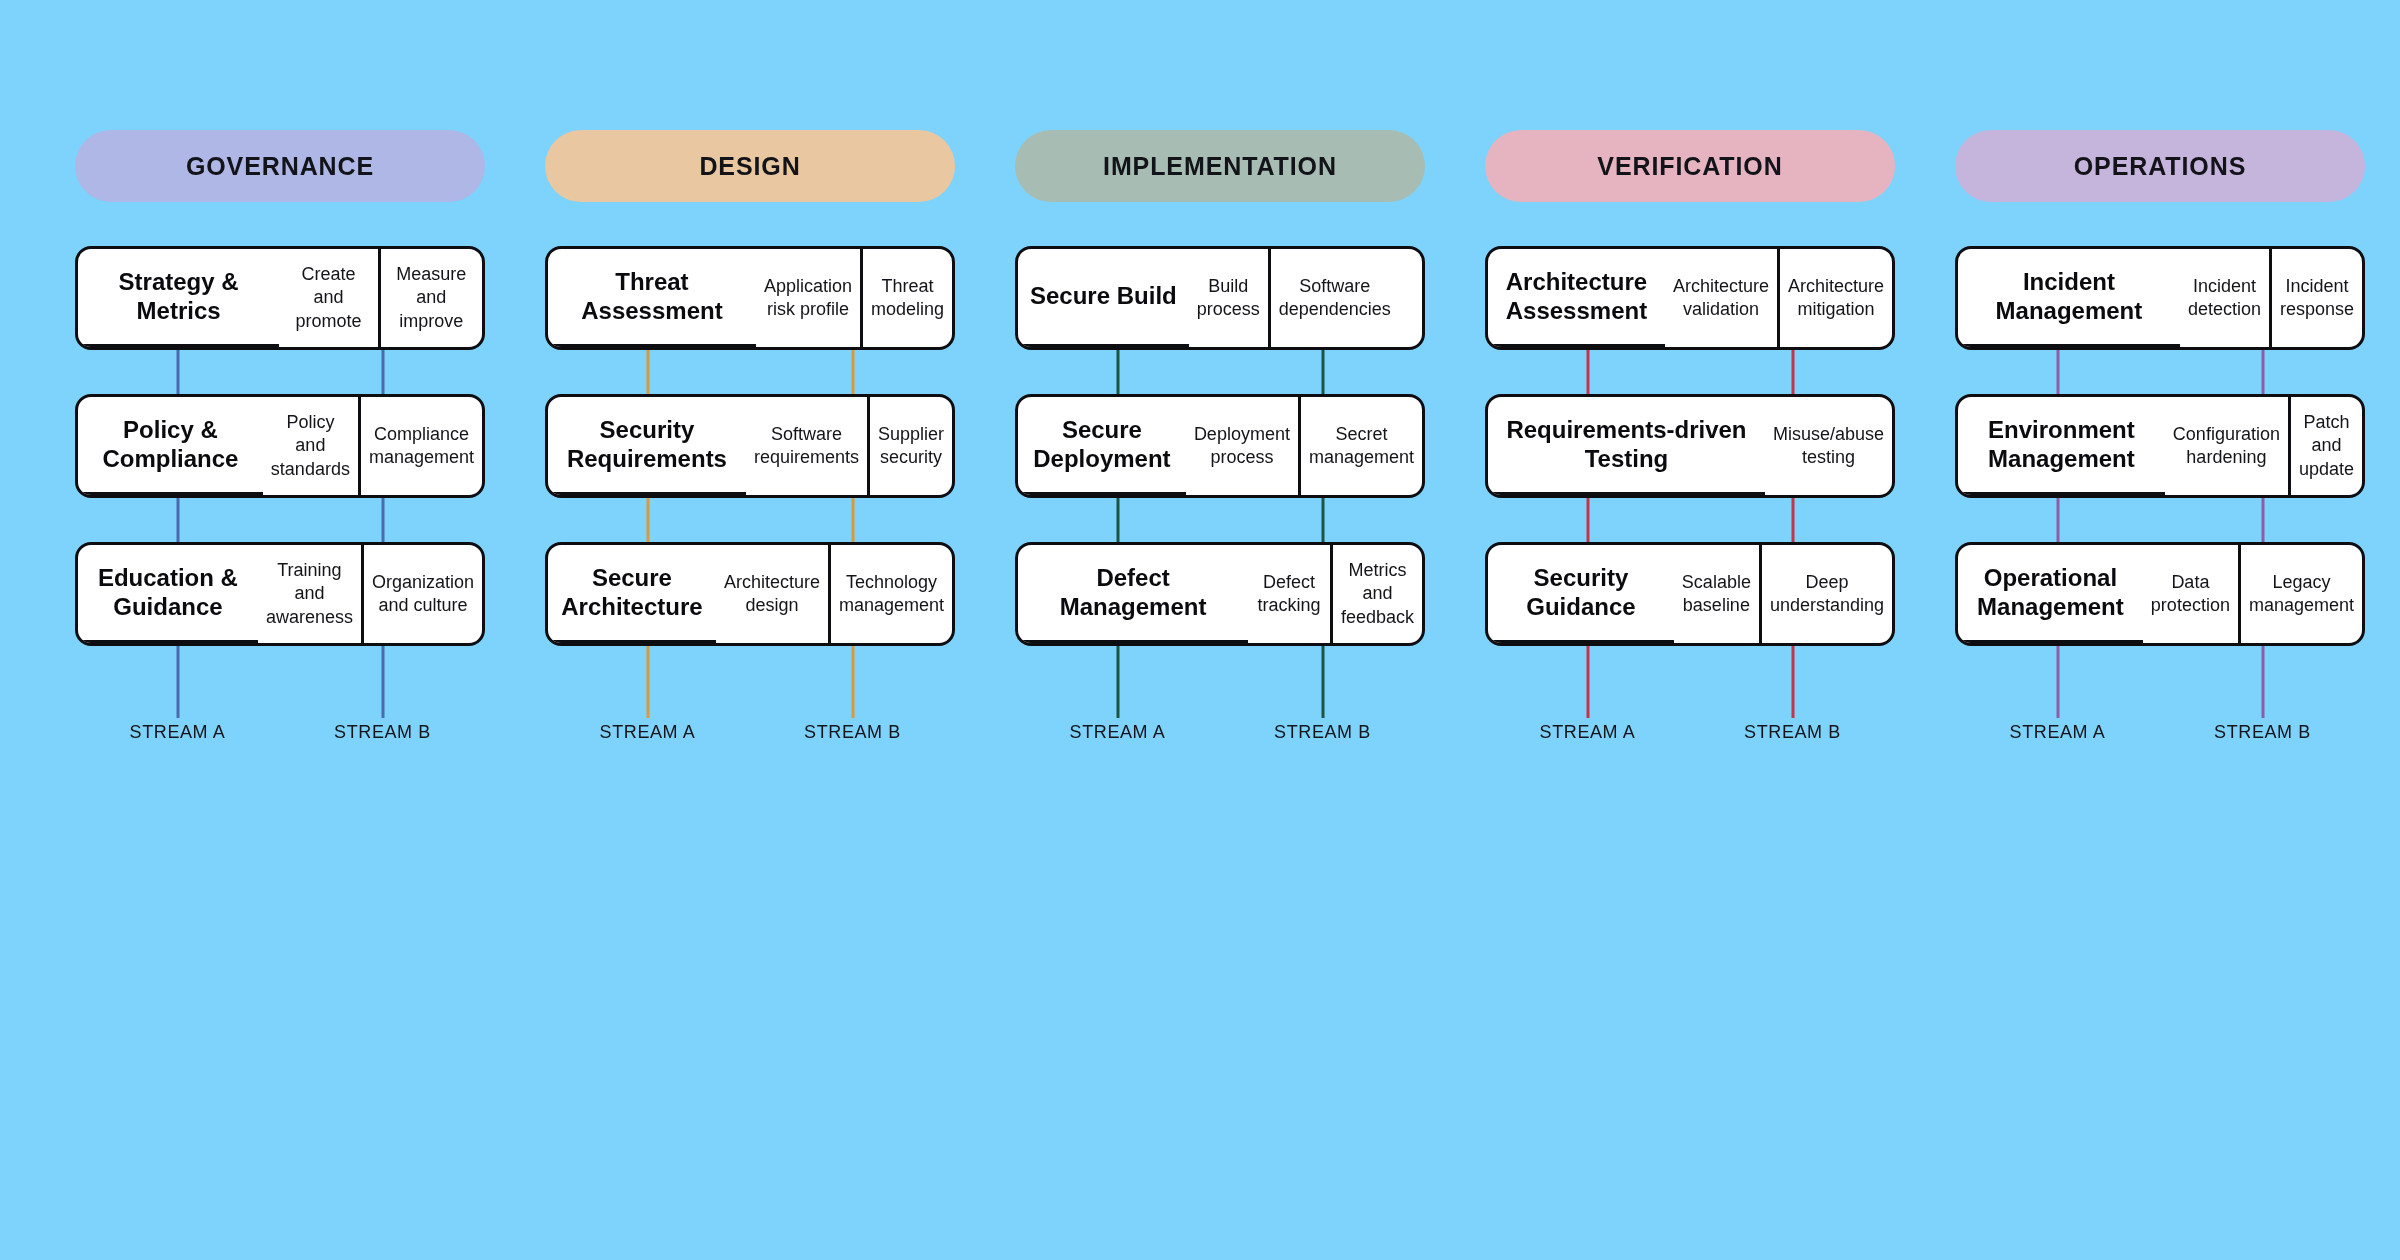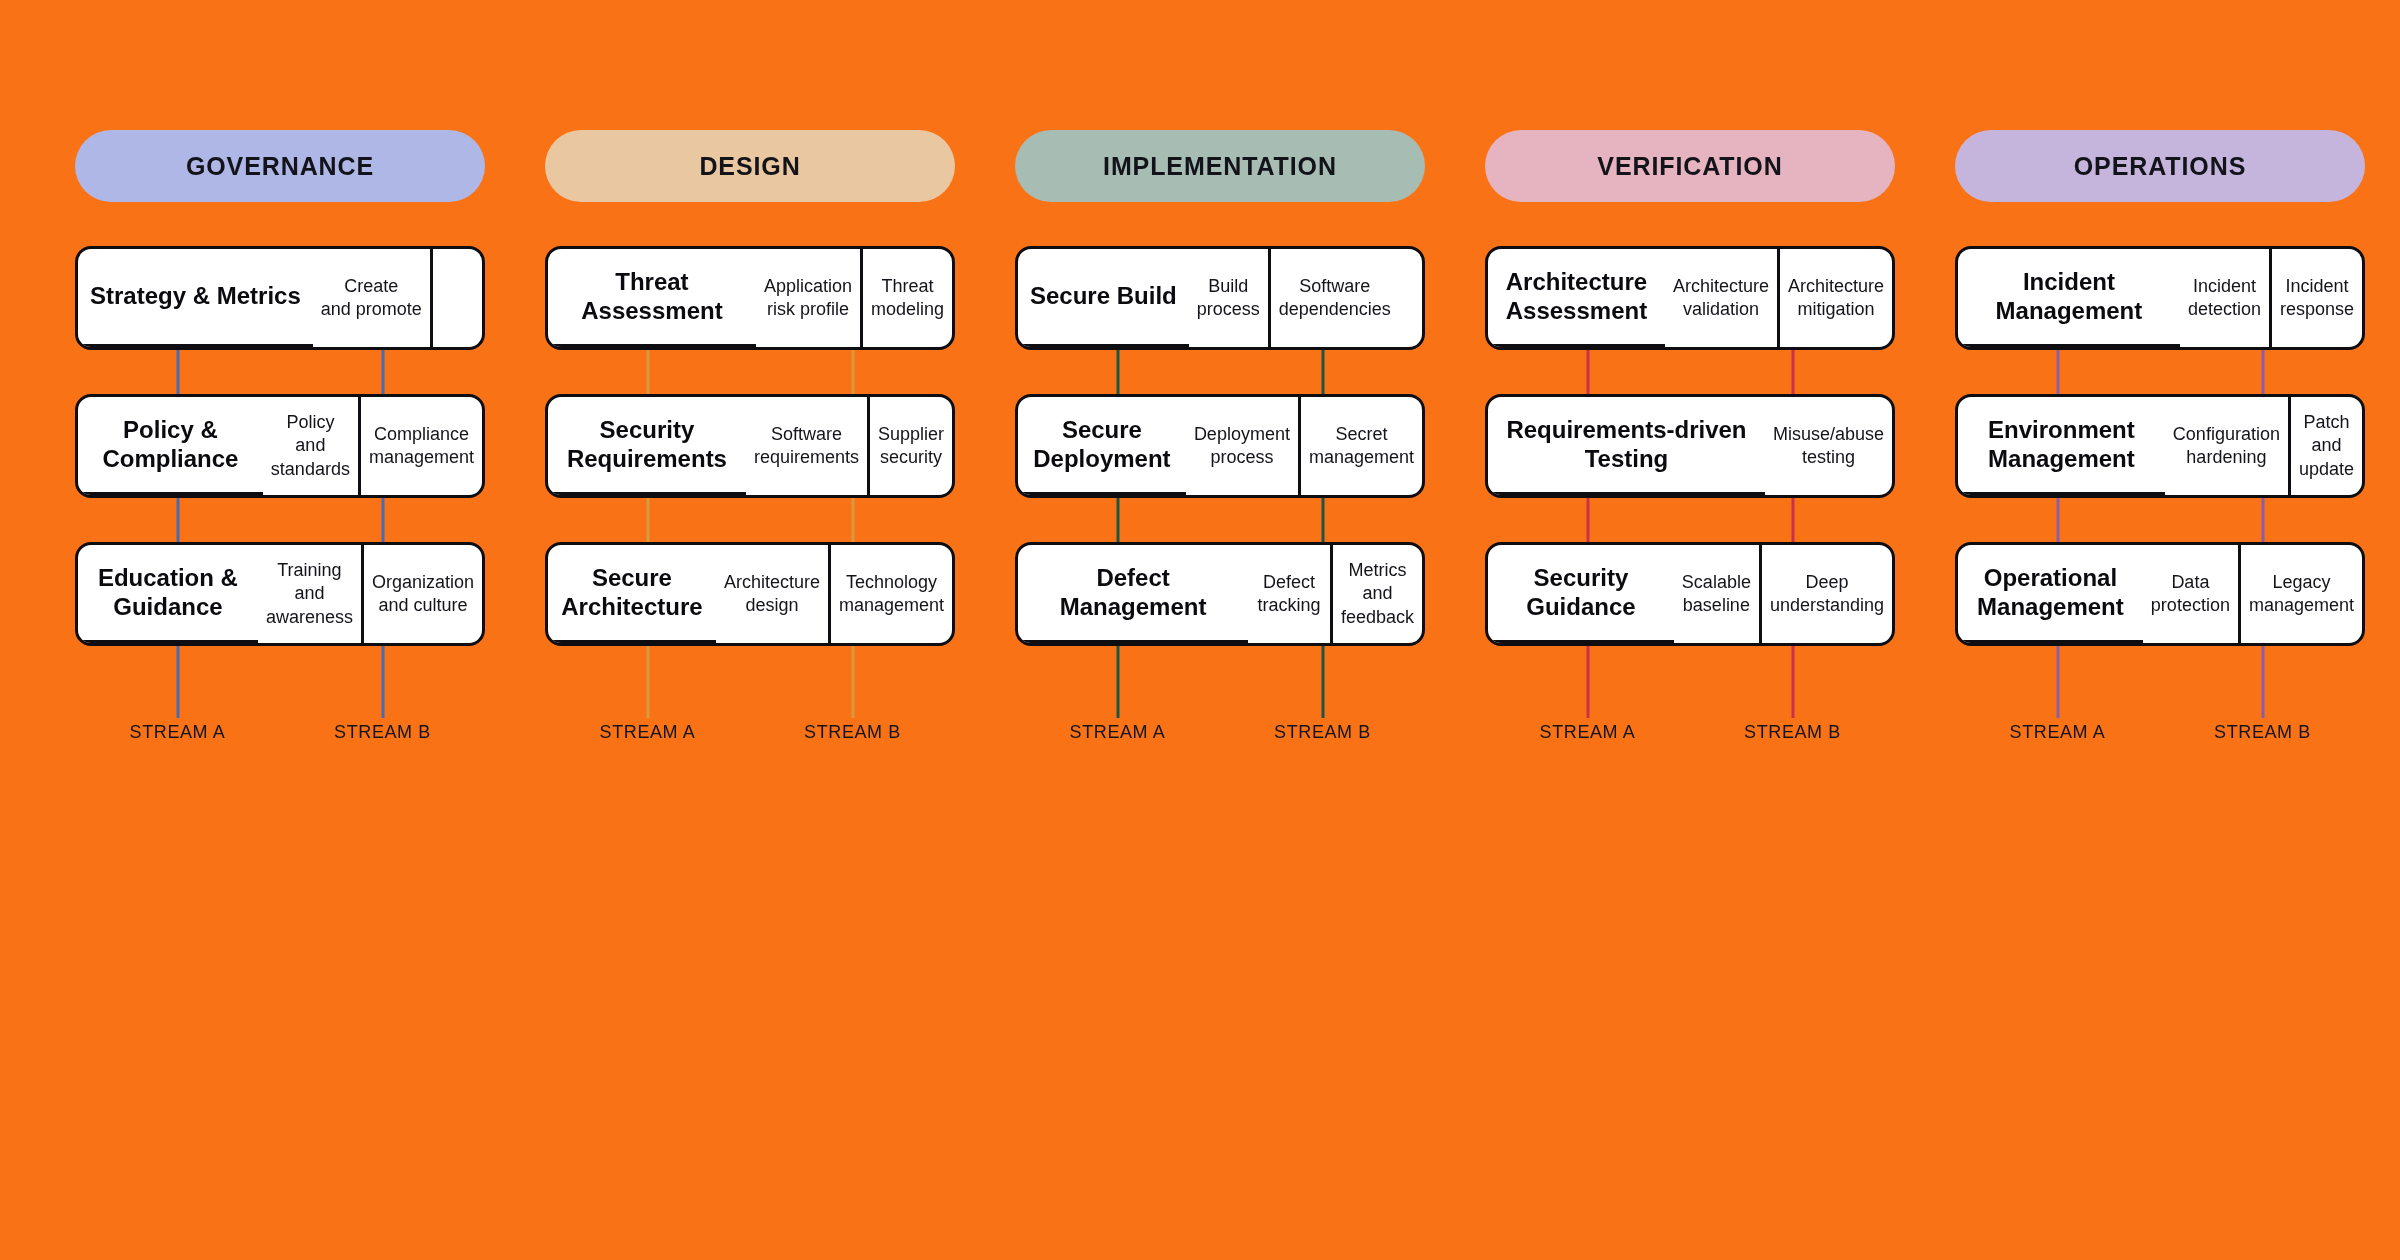--- a/index.html
+++ b/index.html
@@ -9,21 +9,21 @@
     height: 1260px;
     background: #ffffff;
     font-family: "Liberation Sans", sans-serif;
     overflow: hidden;
   }
 
   #board {
     position: relative;
     width: 2400px;
     height: 1260px;
-    background: #f97316;
+    background: #7dd3fc;
     padding: 130px 0 0 0;
   }
 
   .columns {
     display: flex;
     justify-content: flex-start;
     align-items: flex-start;
     padding-left: 75px;
     gap: 60px;
   }
@@ -126,20 +126,21 @@
 
 <div id="board">
   <div class="columns">
       <div class="column">
         <div class="pill" style="background: rgb(174, 183, 229);">GOVERNANCE</div>
         <div class="connector"></div>
         <div class="practice">
           <div class="practice-title">Strategy &amp; Metrics</div>
           <div class="streams">
             <div class="stream-cell left">Create<br>and promote</div>
+            <div class="stream-cell right">Measure and<br>improve</div>
           </div>
         </div>
         <div class="connector">
           <span class="a" style="background: rgb(74, 107, 175);"></span>
           <span class="b" style="background: rgb(74, 107, 175);"></span>
         </div>
         <div class="practice">
           <div class="practice-title">Policy &amp; Compliance</div>
           <div class="streams">
             <div class="stream-cell left">Policy and<br>standards</div>

